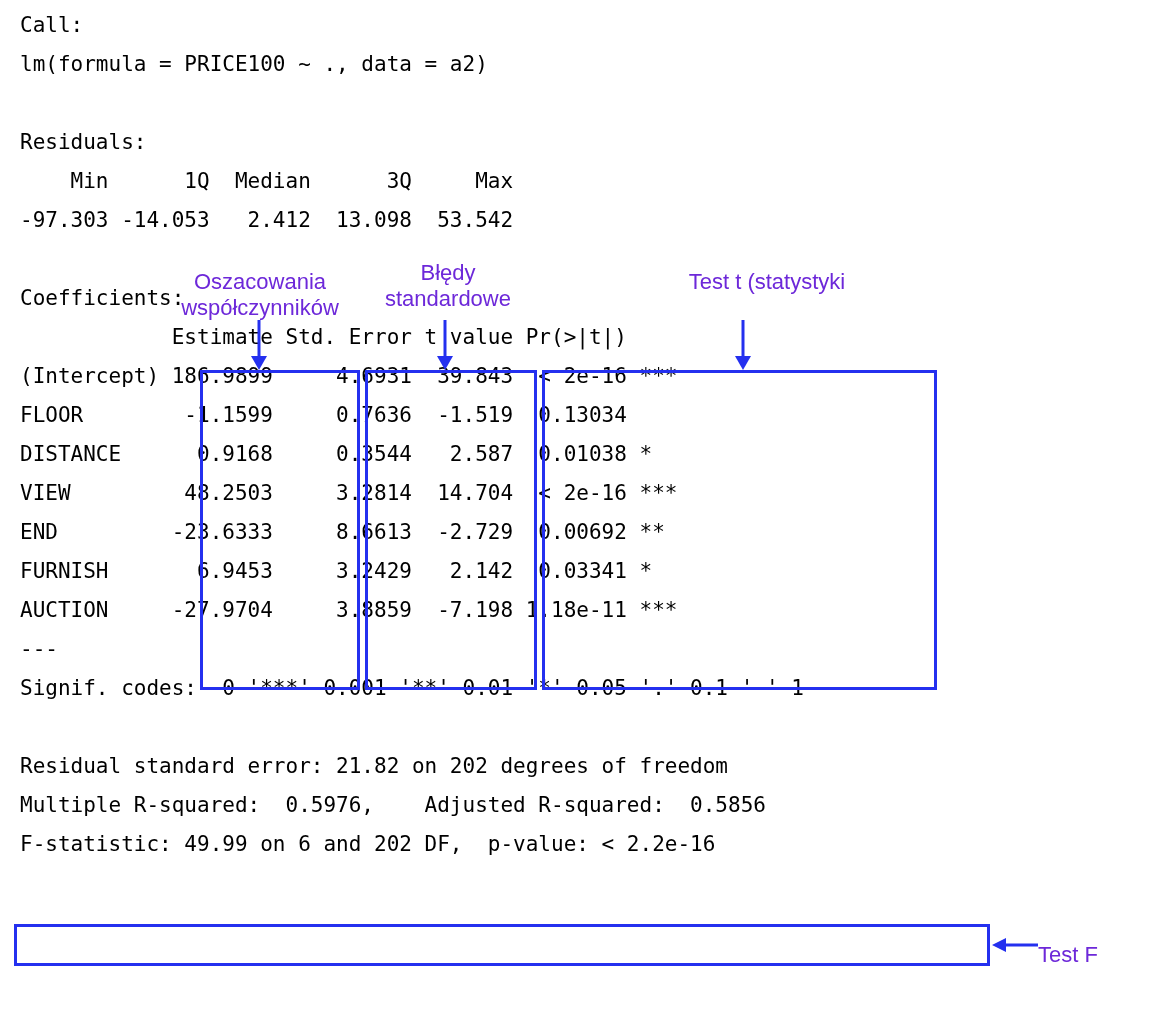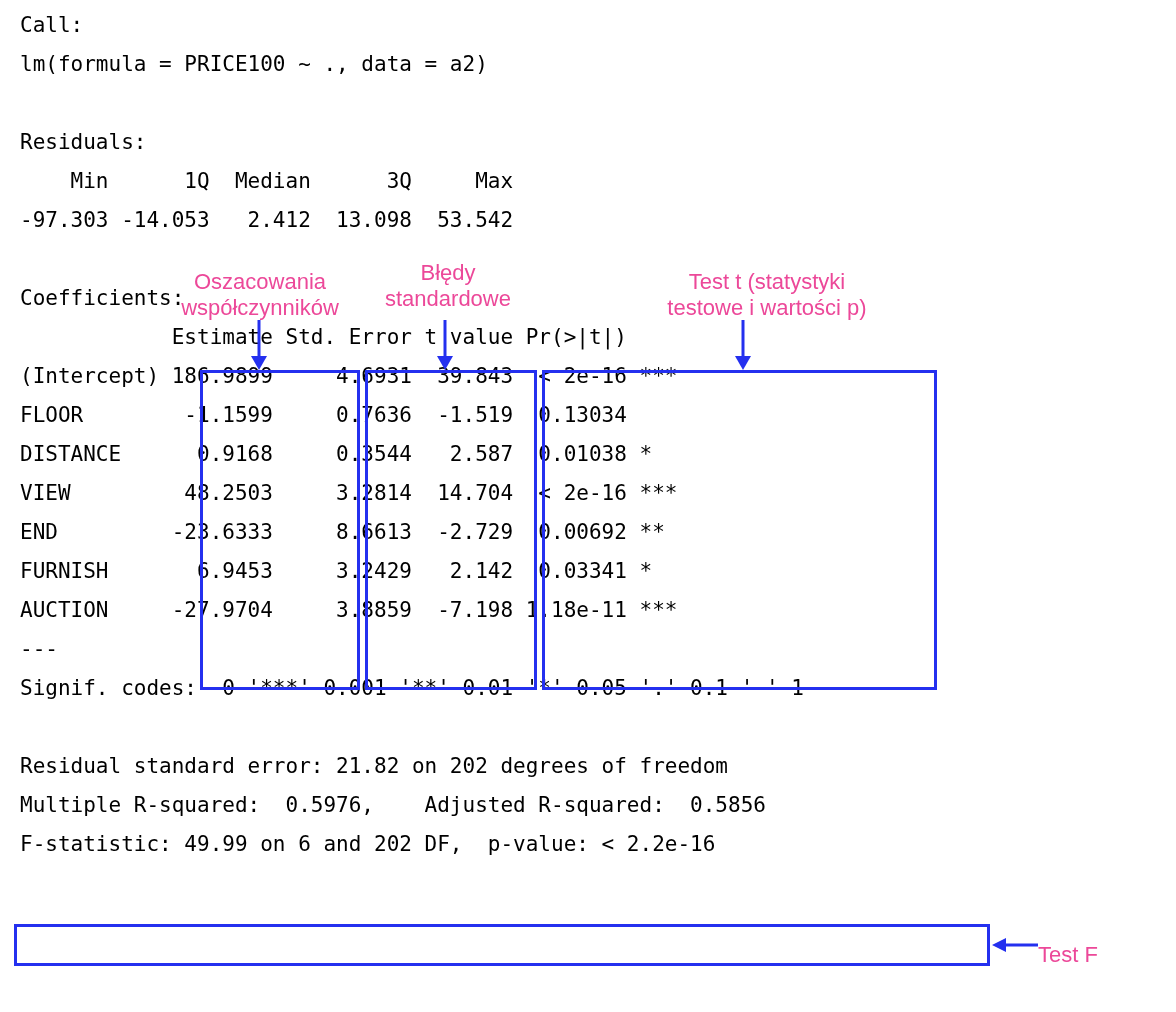--- a/index.html
+++ b/index.html
@@ -15,21 +15,21 @@
     line-height: 39px;
     color: #000000;
     white-space: pre;
     position: absolute;
     top: 6px;
     left: 20px;
   }
   .annotation {
     font-family: Arial, Helvetica, sans-serif;
     font-size: 22px;
-    color: #ec4899;
+    color: #6d28d9;
     position: absolute;
     text-align: center;
     line-height: 26px;
   }
   .box {
     position: absolute;
     border: 3px solid #2430ef;
     box-sizing: border-box;
   }
   .arrow {
@@ -71,21 +71,20 @@
 <div class="annotation" style="left:160px; top:269px; width:200px;">
   <span>Oszacowania</span><br>
   <span>współczynników</span>
 </div>
 <div class="annotation" style="left:358px; top:260px; width:180px;">
   <span>Błędy</span><br>
   <span>standardowe</span>
 </div>
 <div class="annotation" style="left:637px; top:269px; width:260px;">
   <span>Test t (statystyki</span><br>
-  <span>testowe i wartości p)</span>
 </div>
 <div class="annotation" style="left:1038px; top:942px;">
   <span>Test F</span>
 </div>
 
 <svg class="arrow" style="left:248px; top:320px;" width="22" height="50">
   <line x1="11" y1="0" x2="11" y2="38" stroke="#2430ef" stroke-width="3"></line>
   <polygon points="11,50 3,36 19,36" fill="#2430ef"></polygon>
 </svg>
 <svg class="arrow" style="left:434px; top:320px;" width="22" height="50">

